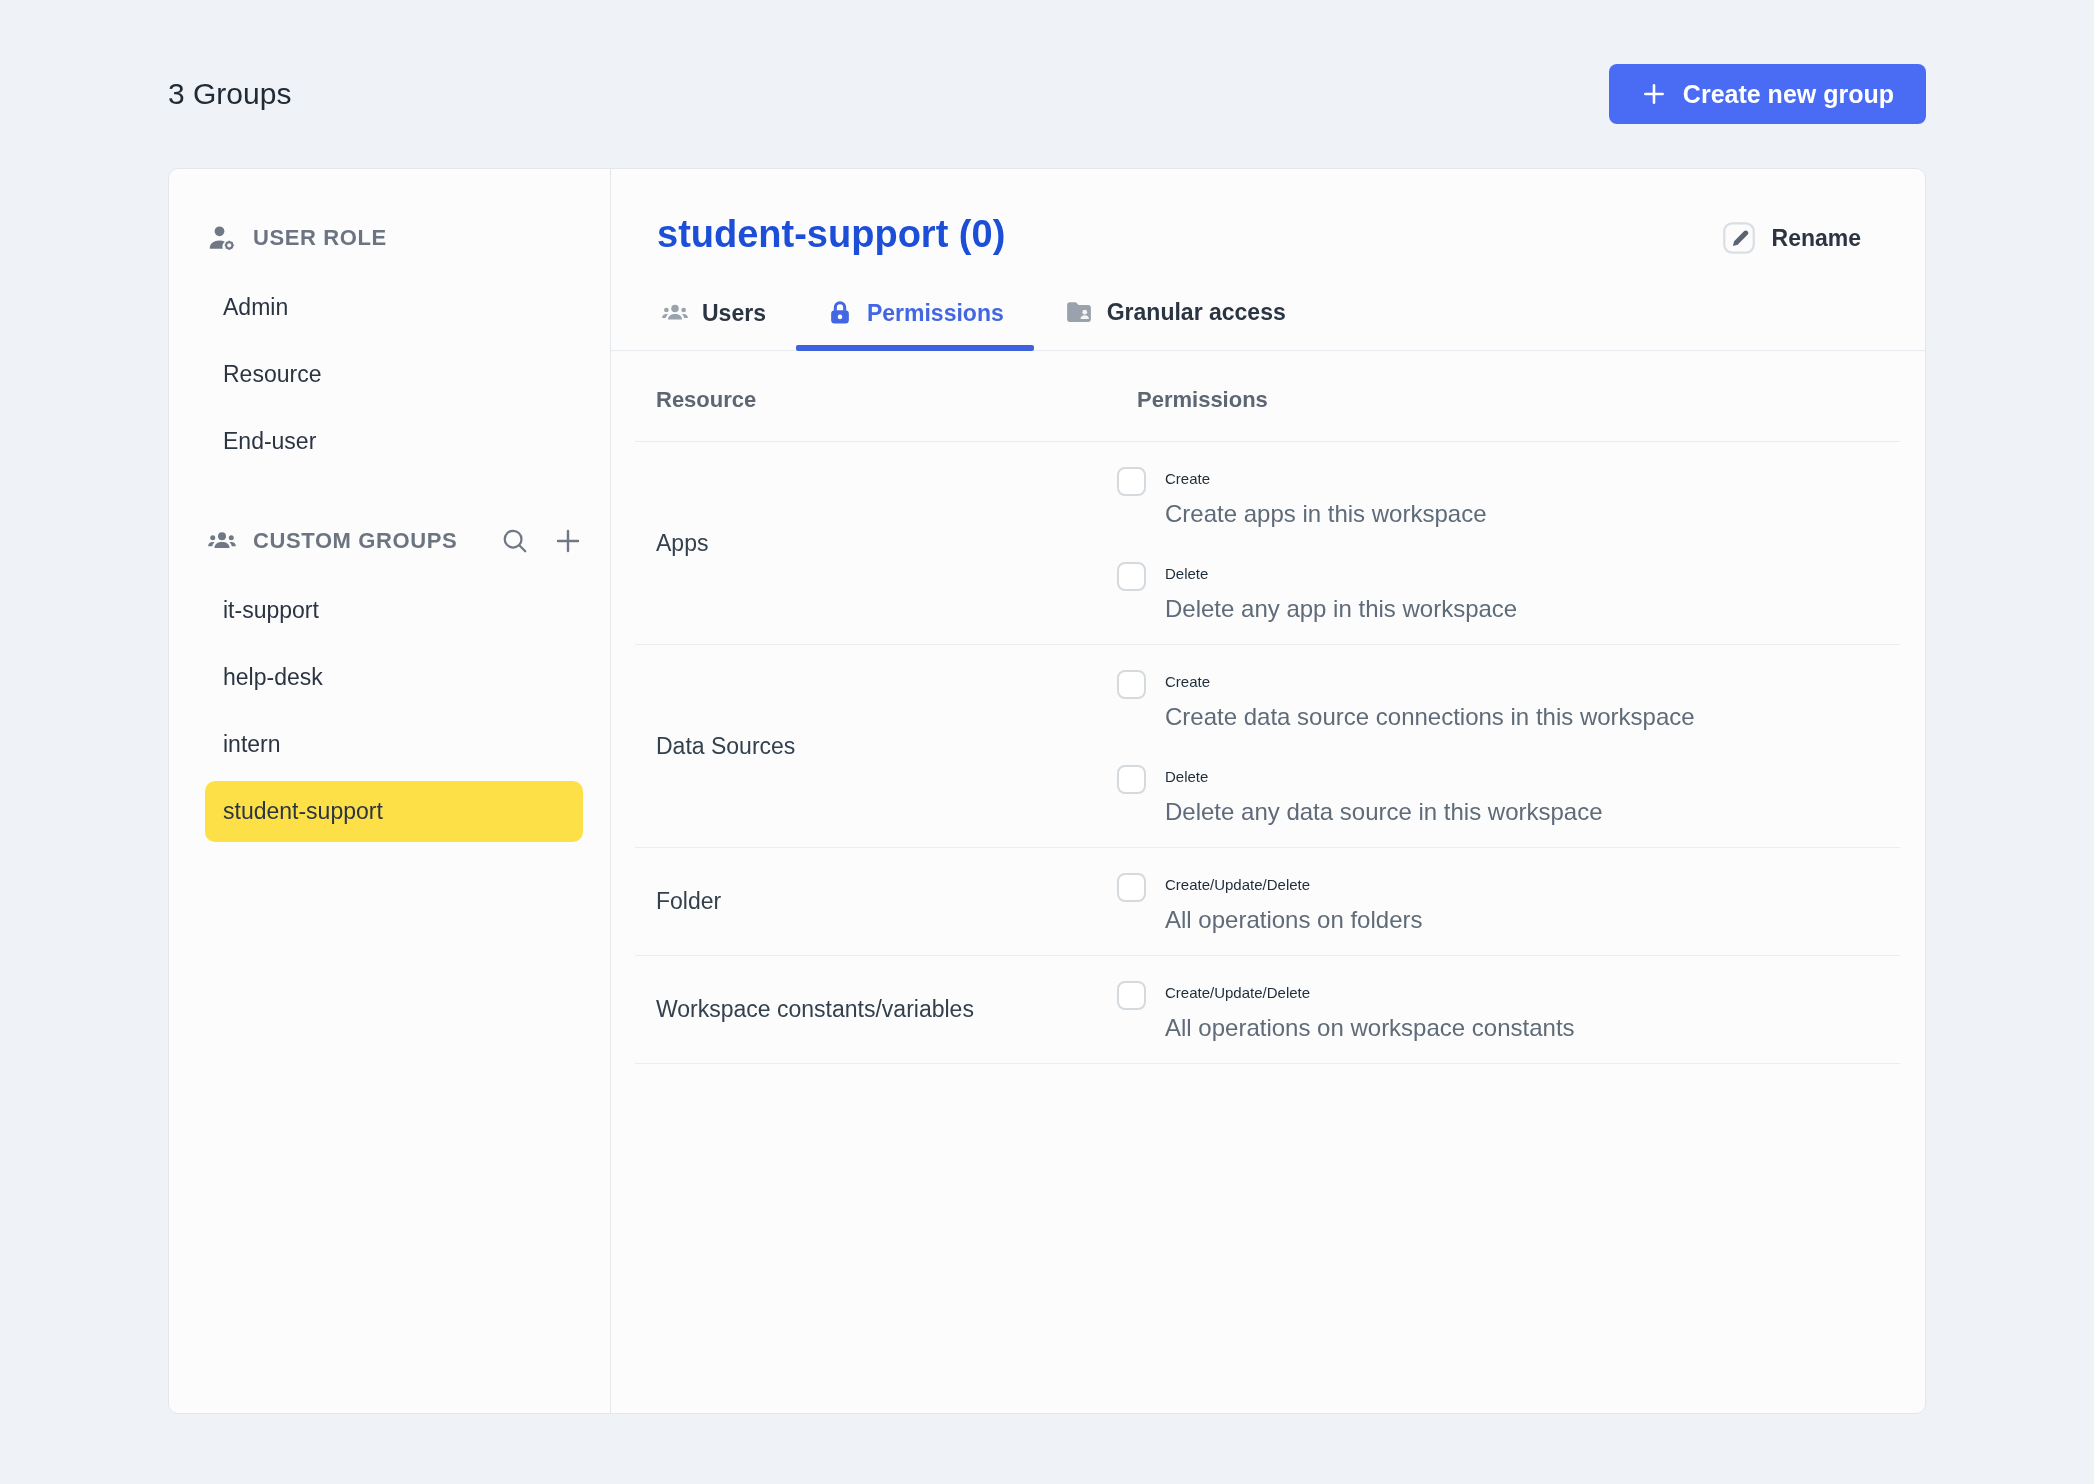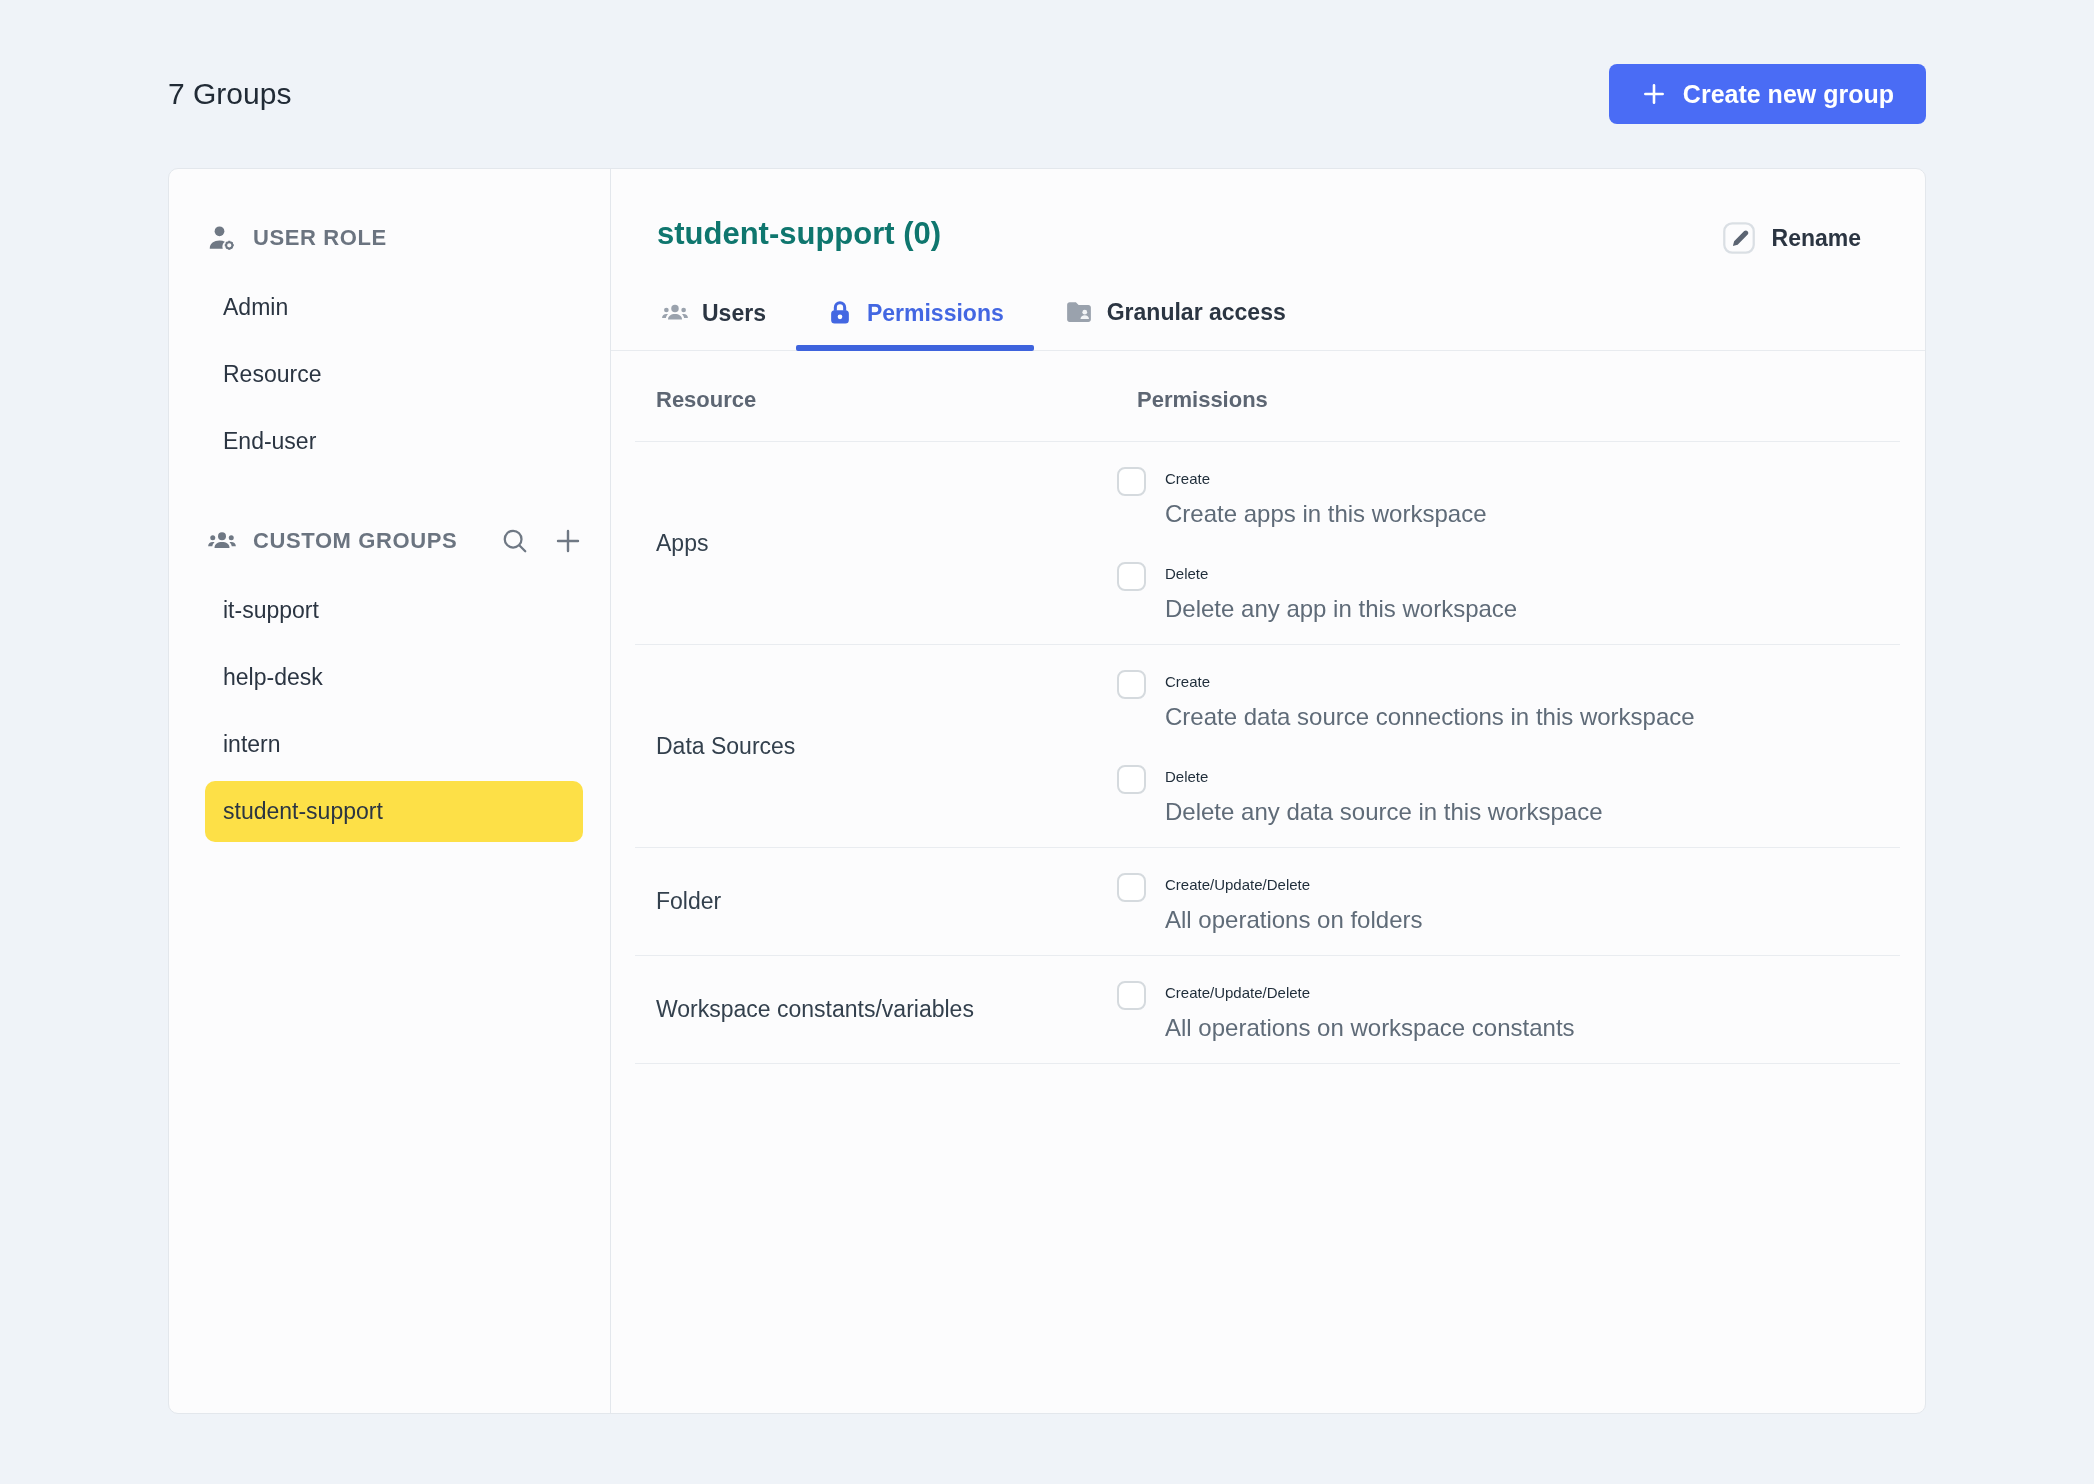--- a/index.html
+++ b/index.html
@@ -40,21 +40,21 @@
     margin-bottom:6px; cursor:pointer;
   }
   .side-item.selected { background:#fde047; }
   .icon-btn { cursor:pointer; display:flex; }
   
   .main { flex:1; display:flex; flex-direction:column; }
   .main-header {
     display:flex; justify-content:space-between; align-items:flex-start;
     padding:46px 46px 0 46px;
   }
-  .group-title { font-size:31px; font-weight:700; color:#0f766e; line-height:38px; }
+  .group-title { font-size:38px; font-weight:700; color:#1d4ed8; line-height:38px; }
   .rename-btn {
     display:flex; align-items:center; gap:16px; margin-top:6px; margin-right:18px;
     background:none; border:none; font-family:inherit; cursor:pointer;
     font-size:23px; font-weight:700; color:#2b3542;
   }
   .tabs {
     display:flex; align-items:flex-end; margin-top:42px; padding:0 46px;
     border-bottom:1px solid #e8ebef;
   }
   .tab {
@@ -85,21 +85,21 @@
     background:#fff; margin-top:3px; cursor:pointer; flex-shrink:0;
   }
   .perm-label { font-size:15px; font-weight:500; color:#1f2d3a; line-height:30px; }
   .perm-desc { font-size:24px; color:#5f6b78; margin-top:7px; line-height:26px; }
   svg { display:block; }
 </style>
 </head>
 <body>
 
 <div class="topbar">
-  <div class="page-title">7 Groups</div>
+  <div class="page-title">3 Groups</div>
   <button class="create-btn">
     <span>
       <svg width="26" height="26" viewBox="0 0 24 24" fill="none" stroke="#ffffff" stroke-width="2.4" stroke-linecap="round">
           <path d="M12 4v16M4 12h16"></path>
         </svg>
     </span>
     <span>Create new group</span>
   </button>
 </div>
 

